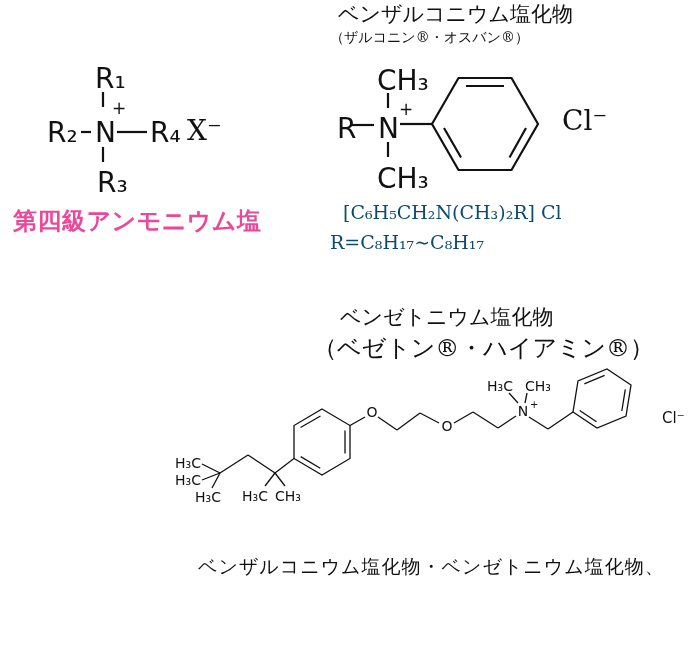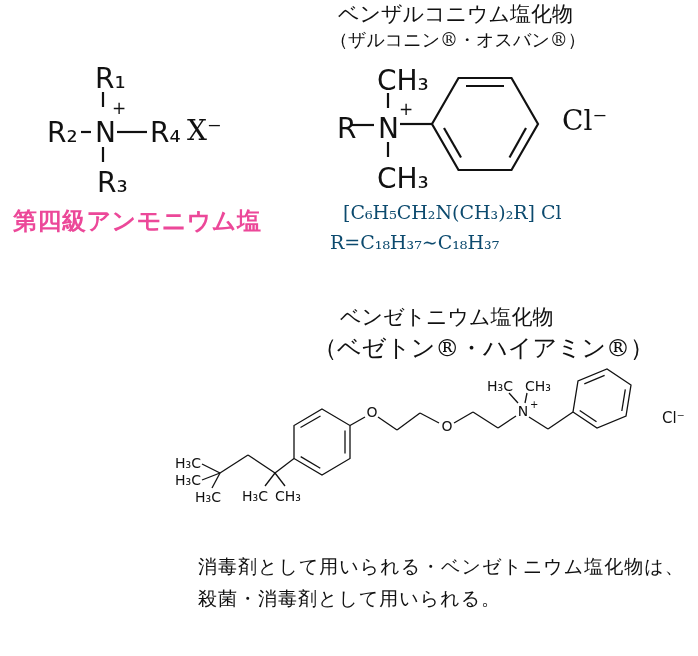--- a/index.html
+++ b/index.html
@@ -8,21 +8,21 @@
     font-family:"DejaVu Serif","Liberation Serif",serif;color:#111;
     overflow:hidden;
   }
   .abs{position:absolute;}
   .jp-title{
     font-family:"DejaVu Serif","Liberation Serif",serif;
     font-weight:normal;font-size:21px;line-height:1.2;white-space:nowrap;color:#111;
   }
   .jp-sub{
     font-family:"DejaVu Serif","Liberation Serif",serif;
-    font-weight:normal;font-size:18px;line-height:1.2;white-space:nowrap;color:#111;
+    font-weight:normal;font-size:14px;line-height:1.2;white-space:nowrap;color:#111;
   }
   .jp-label{
     font-family:Liberation Mono, monospace;
     font-weight:bold;font-size:24px;letter-spacing:0.5px;white-space:nowrap;color:#ec4899;
   }
   .formula{
     font-family:"DejaVu Serif","Liberation Serif",serif;
     font-size:19px;white-space:nowrap;color:#0c4a6e;
   }
   .caption{
@@ -94,21 +94,21 @@
   </g>
   <text class="atom-lg" x="47" y="30">CH₃</text>
   <text class="atom-lg" x="7" y="78">R</text>
   <text class="atom-lg" x="48" y="78">N</text>
   <text class="plus-lg" x="69" y="55">+</text>
   <text class="atom-lg" x="47" y="128">CH₃</text>
   <text class="counter-lg" x="232" y="70">Cl⁻</text>
 </svg>
 
 <div class="abs formula" style="left:343px;top:201px;">[C₆H₅CH₂N(CH₃)₂R] Cl</div>
-<div class="abs formula" style="left:330px;top:231px;">R=C₁₈H₃₇∼C₁₈H₃₇</div>
+<div class="abs formula" style="left:330px;top:231px;">R=C₈H₁₇∼C₈H₁₇</div>
 
 <div class="abs jp-title" style="left:340px;top:305px;">ベンゼトニウム塩化物</div>
 <div class="abs jp-sub" style="left:313px;top:334px;font-size:24px;">（ベゼトン®・ハイアミン®）</div>
 
 <svg class="abs" style="left:165px;top:365px;" width="533" height="160" viewBox="0 0 533 160">
   <g stroke-width="1.3">
 
     <line x1="55" y1="108" x2="37" y2="99"></line>
     <line x1="55" y1="108" x2="37" y2="115"></line>
     <line x1="55" y1="108" x2="47" y2="123"></line>
@@ -152,15 +152,14 @@
   <text class="atom-sm" x="207" y="52" text-anchor="middle">O</text>
   <text class="atom-sm" x="282" y="66" text-anchor="middle">O</text>
   <text class="atom-sm" x="348" y="26" text-anchor="end">H₃C</text>
   <text class="atom-sm" x="360" y="26">CH₃</text>
   <text class="atom-sm" x="358" y="51" text-anchor="middle">N</text>
   <text class="plus-sm" x="365" y="43">+</text>
   <text class="counter-sm" x="497" y="58">Cl⁻</text>
 </svg>
 
 <div class="abs caption" style="left:198px;top:550px;">
-  <div>消毒剤として用いられる・ベンゼトニウム塩化物は、</div>
-  <div>殺菌・消毒剤として用いられる。</div>
+  <div>ベンザルコニウム塩化物・ベンゼトニウム塩化物、</div>
 </div>
 
 </body></html>

